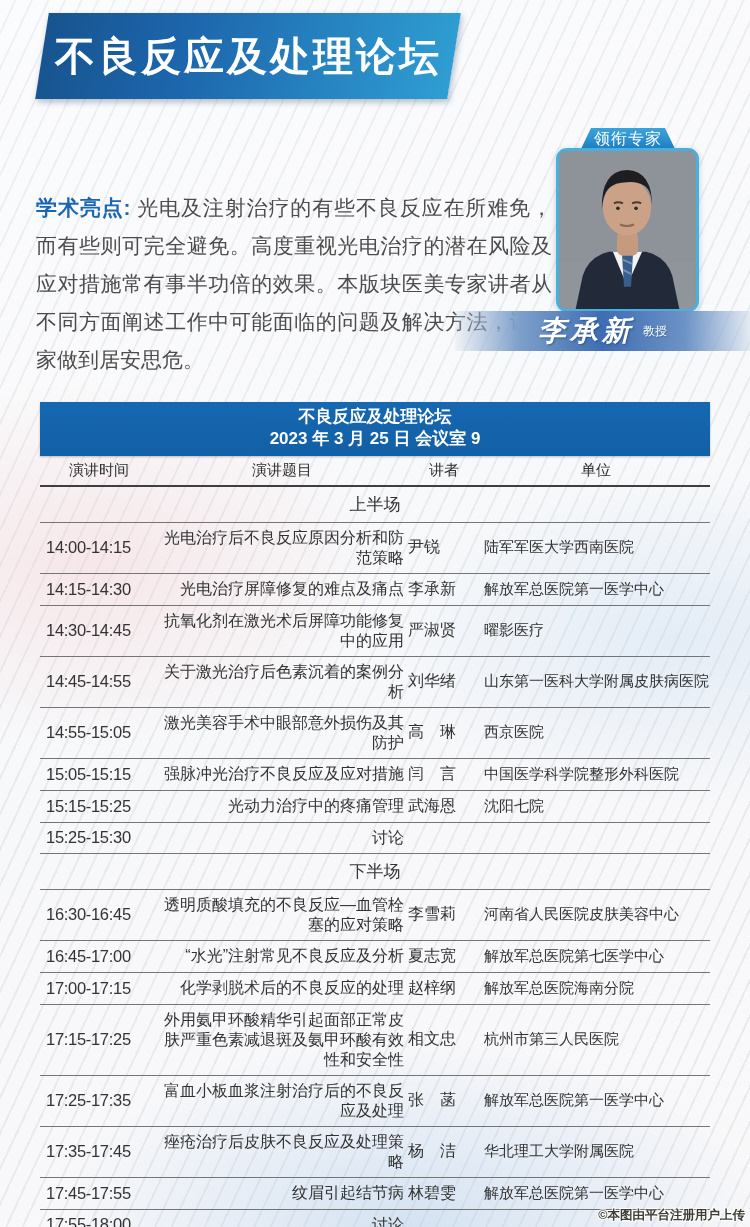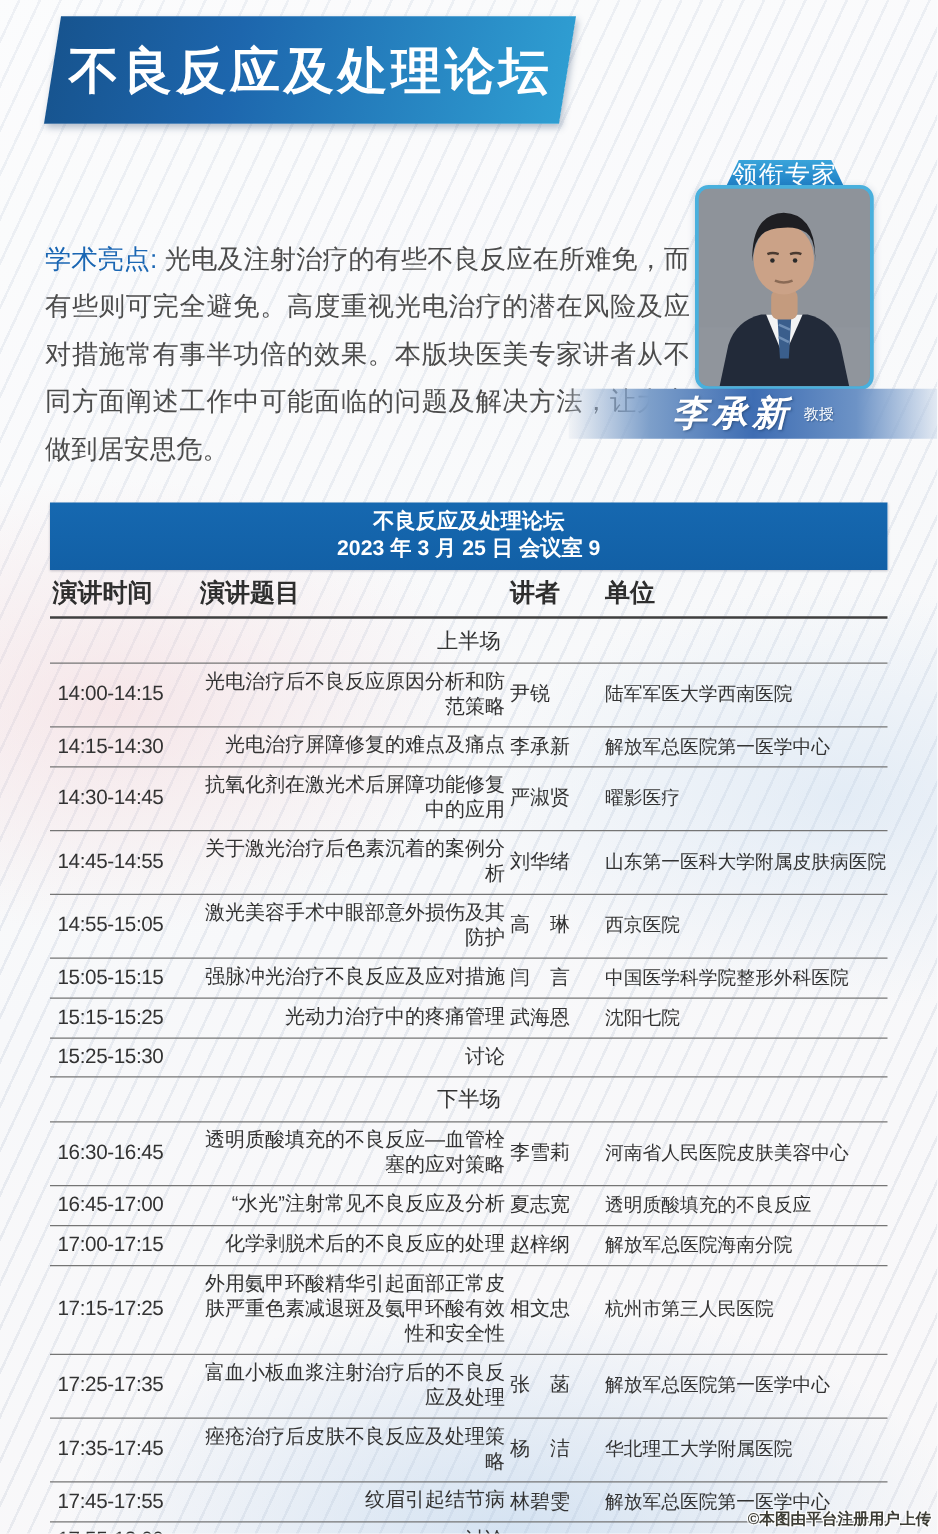--- a/index.html
+++ b/index.html
@@ -15,46 +15,46 @@
   
   .banner{position:absolute;left:42px;top:13px;width:412px;height:86px;
     background:linear-gradient(95deg,#17548f 0%,#1d66ad 35%,#2f9ed2 100%);
     transform:skewX(-9deg);box-shadow:2px 3px 6px rgba(40,70,110,.35);
     display:flex;align-items:center;justify-content:center;}
   .banner .txt{transform:skewX(9deg);color:#fff;font-family:"Liberation Serif","DejaVu Serif",serif;
     font-weight:bold;font-size:40px;letter-spacing:3px;white-space:nowrap;}
   
   .highlight{position:absolute;left:36px;top:168px;width:516px;font-size:21px;line-height:38px;
     color:#4c4c4c;text-align:justify;}
-  .highlight .label{color:#1a66b3;font-weight:normal;}
+  .highlight .label{color:#1a66b3;font-weight:bold;}
   
   .expert-tag{position:absolute;left:580px;top:128px;width:96px;height:23px;
     background:linear-gradient(180deg,#3aa4da,#1b7cc4);
     clip-path:polygon(11px 0,calc(100% - 11px) 0,100% 100%,0 100%);
-    color:#fff;font-size:20px;display:flex;align-items:center;justify-content:center;letter-spacing:1px;}
+    color:#fff;font-size:16px;display:flex;align-items:center;justify-content:center;letter-spacing:1px;}
   .photo-frame{position:absolute;left:556px;top:148px;width:137px;height:158px;
     border:3px solid #49b0dd;border-radius:11px;overflow:hidden;background:#8e939a;
     box-shadow:0 2px 6px rgba(60,100,140,.3);}
   .photo-frame svg{display:block;width:100%;height:100%;}
   .name-ribbon{position:absolute;left:455px;top:311px;width:295px;height:40px;
     background:linear-gradient(90deg,rgba(216,223,233,.25) 0%,#7d9fca 22%,#3e6db3 50%,#6d93c6 78%,rgba(205,218,235,.5) 100%);
     display:flex;align-items:center;justify-content:center;gap:9px;}
   .name-ribbon .nm{color:#fff;font-family:"Liberation Serif","DejaVu Serif",serif;font-style:italic;
     font-weight:bold;font-size:28px;letter-spacing:4px;text-shadow:1px 1px 2px rgba(20,50,90,.5);}
   .name-ribbon .ttl{color:#fff;font-size:12px;text-shadow:1px 1px 1px rgba(20,50,90,.4);}
   
   .schedule{position:absolute;left:40px;top:402px;width:670px;}
   .sched-head{background:linear-gradient(180deg,#1668b0,#1260a6);color:#fff;text-align:center;
     font-weight:bold;font-size:17px;line-height:1.32;padding:4px 0 5px;box-shadow:0 1px 2px rgba(0,0,40,.25);}
   .trow{display:grid;grid-template-columns:118px 248px 76px 228px;align-items:center;
     border-bottom:1px solid #757575;}
   .columns-row{border-bottom:2px solid #3f3f3f;}
   .section-row{grid-template-columns:1fr;}
   .cell{padding:5px 2px;font-size:16px;color:#333;}
-  .cell.colh{font-weight:700;font-size:20px;color:#2e2e2e;}
+  .cell.colh{text-align:center;font-weight:400;font-size:15px;color:#2e2e2e;}
   .cell.full{text-align:center;font-size:17px;padding:6px 0;}
   .cell.time{padding-left:6px;font-size:16.5px;letter-spacing:-.3px;white-space:nowrap;}
   .cell.topic{text-align:right;line-height:20px;}
   .cell.speaker{text-align:left;white-space:nowrap;}
   .cell.unit{text-align:left;font-size:15px;white-space:nowrap;}
   
   .watermark{position:absolute;right:5px;bottom:3px;font-size:12.5px;font-weight:bold;color:#3d3d35;
     text-shadow:1px 1px 0 rgba(255,255,255,.85),-1px -1px 0 rgba(255,255,255,.85),1px -1px 0 rgba(255,255,255,.85),-1px 1px 0 rgba(255,255,255,.85);}
 </style>
 </head>
@@ -164,21 +164,21 @@
         <div class="trow">
           <div class="cell time">16:30-16:45</div>
           <div class="cell topic">透明质酸填充的不良反应—血管栓塞的应对策略</div>
           <div class="cell speaker">李雪莉</div>
           <div class="cell unit">河南省人民医院皮肤美容中心</div>
         </div>
         <div class="trow">
           <div class="cell time">16:45-17:00</div>
           <div class="cell topic">“水光”注射常见不良反应及分析</div>
           <div class="cell speaker">夏志宽</div>
-          <div class="cell unit">透明质酸填充的不良反应</div>
+          <div class="cell unit">解放军总医院第七医学中心</div>
         </div>
         <div class="trow">
           <div class="cell time">17:00-17:15</div>
           <div class="cell topic">化学剥脱术后的不良反应的处理</div>
           <div class="cell speaker">赵梓纲</div>
           <div class="cell unit">解放军总医院海南分院</div>
         </div>
         <div class="trow">
           <div class="cell time">17:15-17:25</div>
           <div class="cell topic">外用氨甲环酸精华引起面部正常皮肤严重色素减退斑及氨甲环酸有效性和安全性</div>

